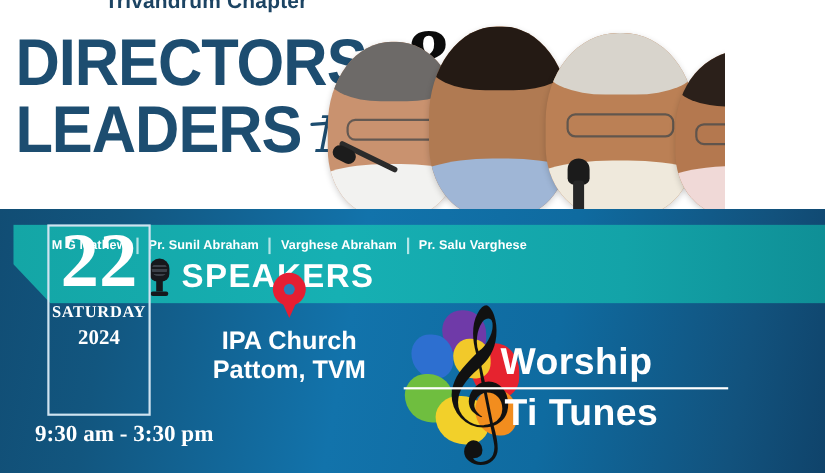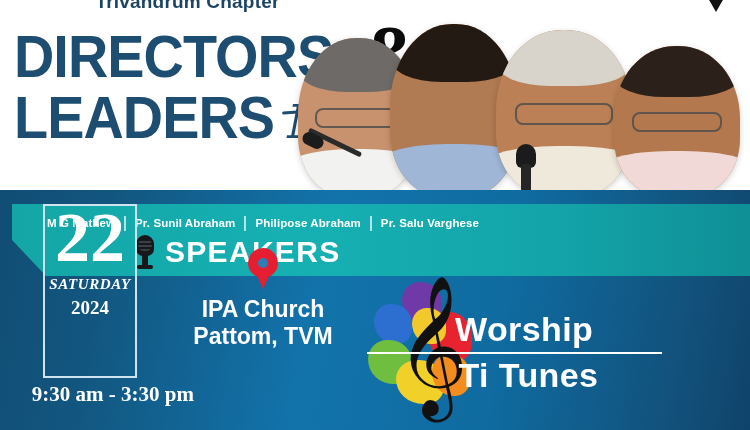--- a/index.html
+++ b/index.html
@@ -3,21 +3,21 @@
 <meta charset="utf-8">
 <style>
   * { margin:0; padding:0; box-sizing:border-box; }
   html,body { width:750px; height:430px; overflow:hidden; background:#fff;
               font-family:"Liberation Sans", sans-serif; }
 
   #poster { position:relative; width:750px; height:430px; overflow:hidden;
             background:#ffffff; }
 
   
-  .top-zone { position:absolute; left:0; top:0; width:750px; height:190px;
+  .top-zone { position:absolute; left:0; top:0; width:659px; height:190px;
               background:#ffffff; overflow:hidden; }
 
   .chapter { position:absolute; left:0; top:-9px; width:375px; text-align:center;
              font-family:"Liberation Sans", sans-serif; font-weight:bold;
              font-size:19px; color:#1c4463; letter-spacing:.2px;
              white-space:nowrap; }
 
   .black-tri { position:absolute; left:700px; top:-16px; width:0; height:0;
                border-left:16px solid transparent; border-right:16px solid transparent;
                border-top:28px solid #111; }
@@ -97,21 +97,21 @@
   .speakers-txt { font-size:30px; font-weight:bold; color:#ffffff;
                   letter-spacing:1.3px; }
 
   
   .date-card { position:absolute; left:43px; top:14px; width:94px; height:174px;
                border:2px solid #cfe3f0; }
   .date-card div { text-align:center; color:#ffffff;
                    font-family:"Liberation Serif", serif; font-weight:bold; }
   .d-month { font-size:21px; letter-spacing:1px; margin-top:10px; }
   .d-day   { font-size:70px; line-height:.86; margin-top:2px; }
-  .d-dow   { font-size:15px; letter-spacing:.6px; margin-top:8px;font-style:italic; }
+  .d-dow   { font-size:15px; letter-spacing:.6px; margin-top:8px; }
   .d-year  { font-size:19px; margin-top:4px; }
 
   .time { position:absolute; left:14px; top:192px; width:180px; text-align:right;
           font-family:"Liberation Serif", serif; font-weight:bold; font-size:21px;
           color:#ffffff; white-space:nowrap; }
 
   
   .venue { position:absolute; left:168px; top:58px; width:190px; text-align:center; }
   .pin { width:30px; height:42px; margin:0 auto 6px; position:relative; }
   .pin .bulbp { position:absolute; left:0; top:0; width:30px; height:30px;
@@ -192,21 +192,21 @@
   </div>
 
   <div class="bottom">
 
     <div class="teal-band">
       <div class="names">
         <span class="nm">M G Mathew</span>
         <span class="divider"></span>
         <span class="nm">Pr. Sunil Abraham</span>
         <span class="divider"></span>
-        <span class="nm">Philipose Abraham</span>
+        <span class="nm">Varghese Abraham</span>
         <span class="divider"></span>
         <span class="nm">Pr. Salu Varghese</span>
       </div>
       <div class="speakers-row">
         <span class="spk-mic">
           <span class="bulb"></span>
             <span class="stem"></span>
             <span class="base"></span>
         </span>
         <span class="speakers-txt">SPEAKERS</span>

